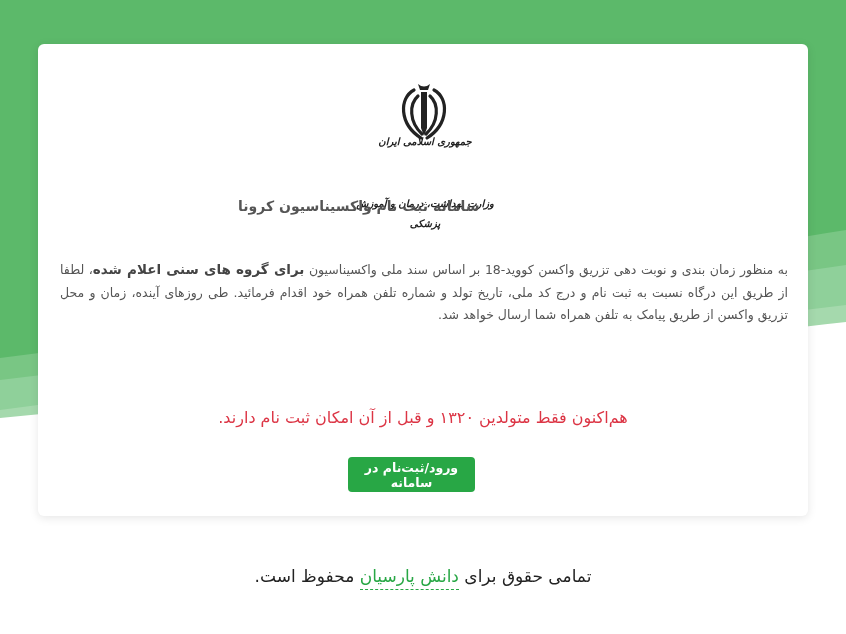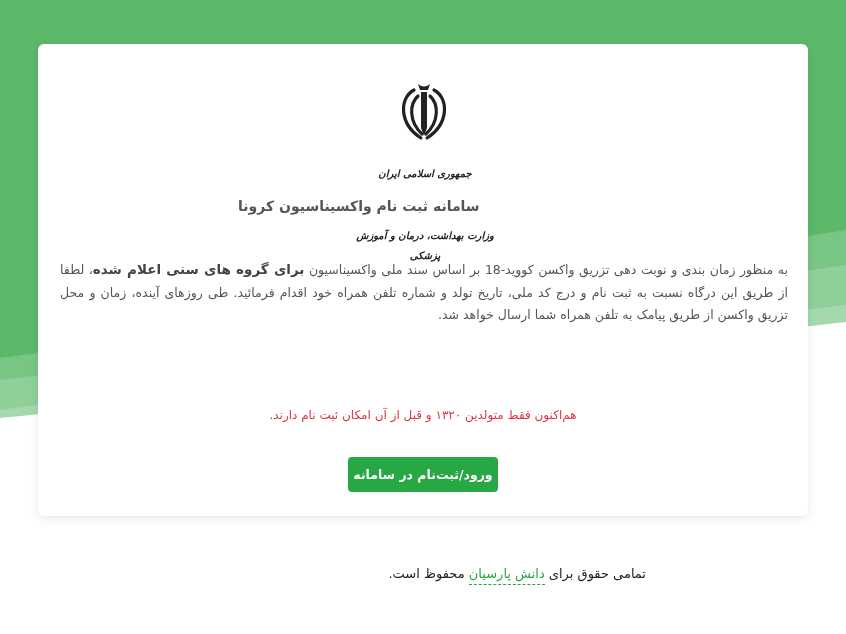--- a/index.html
+++ b/index.html
@@ -25,53 +25,53 @@
     }
     .emblem {
       position: absolute; left: 395px; top: 80px; width: 58px; height: 62px;
       z-index: 2;
     }
     .ministry {
       position: absolute; left: 350px; top: 134px; width: 150px;
       text-align: center; direction: rtl; z-index: 2;
       font-family: "DejaVu Serif", serif; color: #222;
     }
-    .ministry .l1 { font-size: 10px; line-height: 16px; font-style: italic; font-weight: bold; margin-top: 32px; }
+    .ministry .l1 { font-size: 10px; line-height: 16px; font-style: italic; font-weight: bold; }
     .ministry .l2 { font-size: 10px; line-height: 20px; font-style: italic; font-weight: bold; margin-top: 44px; }
     .title {
       position: absolute; left: 238px; top: 198px; width: 370px;
       text-align: left; direction: rtl;
       font-size: 14px; font-weight: bold; color: #555;
       z-index: 2;
     }
     .body-text {
       position: absolute; left: 60px; top: 258px; width: 728px;
       direction: rtl; text-align: justify;
       font-size: 12.5px; line-height: 22.5px; color: #555;
       z-index: 2;
     }
     .body-text b { color: #444; font-size: 13.5px; }
     .notice {
       position: absolute; left: 200px; top: 408px; width: 446px;
       text-align: center; direction: rtl;
-      font-size: 12px; color: #dc3545;
+      font-size: 16px; color: #dc3545;
       z-index: 2;
     }
     .login-btn {
-      position: absolute; left: 348px; top: 457px; width: 150px; height: 35px;
+      position: absolute; left: 348px; top: 457px; width: 127px; height: 35px;
       background: #28a745; color: #fff; border: none; border-radius: 4px;
       font-family: "DejaVu Sans", sans-serif;
       font-size: 12.5px; font-weight: bold; direction: rtl;
       display: flex; align-items: center; justify-content: center;
       z-index: 2; cursor: pointer;
     }
     .footer {
       position: absolute; left: 200px; top: 566px; width: 446px;
-      text-align: right; direction: rtl;
-      font-size: 13px; color: #222;
+      text-align: center; direction: rtl;
+      font-size: 17px; color: #222;
       z-index: 2;
     }
     .footer a {
       color: #28a745; text-decoration: none;
       border-bottom: 1px dashed #28a745; padding-bottom: 3px;
     }
   </style>
 </head>
 <body>
 

